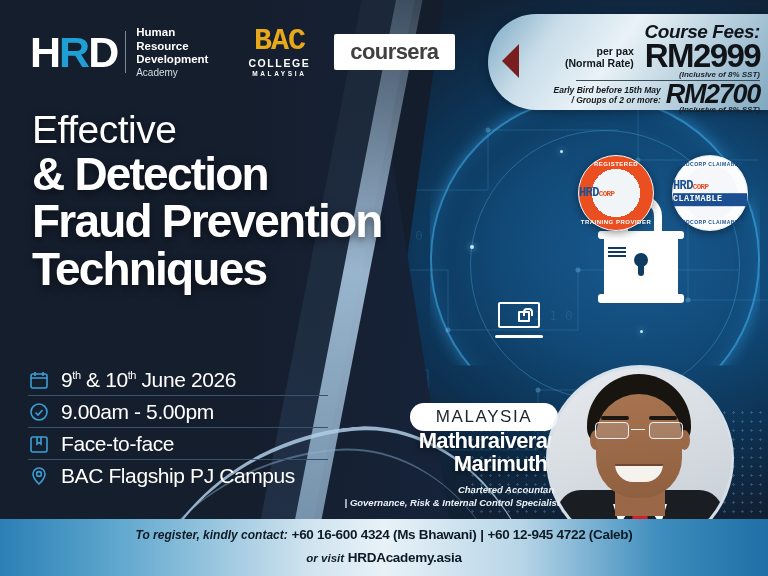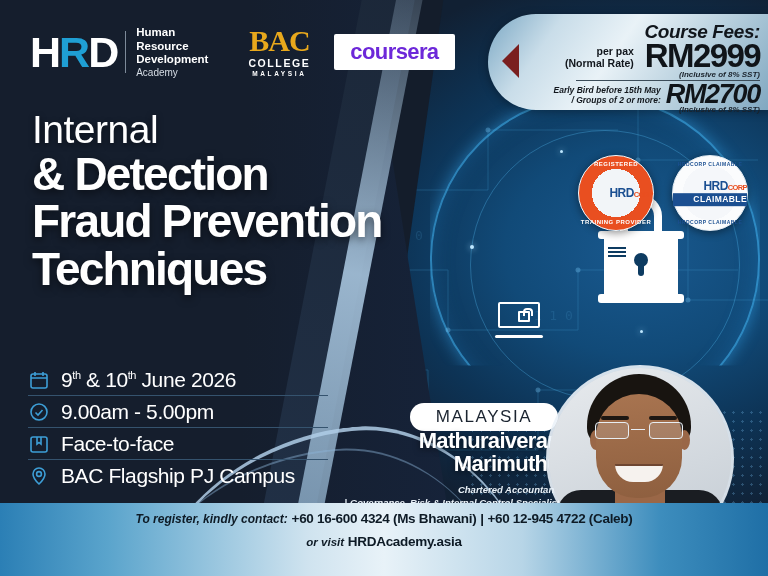--- a/index.html
+++ b/index.html
@@ -85,28 +85,28 @@
   }
   .hrd-mark .c-w { color:#ffffff; }
   .hrd-mark .c-b { color:#1f9fd4; }
   .hrd-div { width:1px; height:42px; background:#7d8a99; margin:0 10px 0 8px; }
   .hrd-words { color:#fff; font-size:11.5px; font-weight:bold; line-height:1.18; }
   .hrd-words .acad { font-weight:normal; font-size:10px; color:#d6dde5; }
 
   .bac { margin-left:40px; text-align:center; }
   .bac-mark {
     font-size:30px; font-weight:bold; color:#e8a81c; letter-spacing:-1px;
-    line-height:.95; font-family:Liberation Serif, serif;
+    line-height:.95; font-family:Liberation Mono, monospace;
   }
   .bac-college { color:#fff; font-size:10.5px; font-weight:bold; letter-spacing:1.6px; margin-top:2px; }
   .bac-my { color:#fff; font-size:6.5px; font-weight:bold; letter-spacing:2.6px; margin-top:1px; }
 
   .coursera {
     margin-left:24px; background:#fff; padding:7px 16px; border-radius:2px;
-    color:#6d28d9; font-size:22px; font-weight:bold; letter-spacing:-.6px; line-height:1;
+    color:#404040; font-size:22px; font-weight:bold; letter-spacing:-.6px; line-height:1;
   }
 
   
   .fees {
     position:absolute; right:-2px; top:14px; width:282px; height:96px;
     background:linear-gradient(125deg,#7ba8c4 0%,#c9dde9 22%,#e9f2f7 44%,#b8d0de 70%,#7fa7c0 100%);
     border-radius:48px 0 0 48px;
     box-shadow:0 2px 10px rgba(0,0,0,.35);
   }
   .fees-inner { position:absolute; inset:0; padding:6px 10px 6px 44px; }
@@ -148,21 +148,21 @@
     border:1.5px solid #f7f9fb;
   }
   .badge-clm {
     left:672px; top:155px; width:76px; height:76px;
     background:radial-gradient(circle at 50% 50%, #f5f7fa 0 52%, #fbfcfd 52% 100%);
     box-shadow:0 2px 8px rgba(0,0,0,.45);
     border:1.5px solid #e6ecf2;
   }
   .badge-core {
     position:absolute; left:50%; top:50%; transform:translate(-50%,-50%);
-    text-align:right; width:100%;
+    text-align:left; width:100%;font-family:Liberation Mono, monospace;
   }
   .badge-hrd { font-size:12px; font-weight:bold; color:#1b4f91; letter-spacing:-.6px; line-height:1; }
   .badge-hrd .sm { font-size:7.5px; color:#e94f20; }
   .badge-sub {
     font-size:8.5px; font-weight:bold; color:#fff; background:#1b4f91;
     letter-spacing:.4px; line-height:1.25; margin-top:1px; padding:1px 0;
   }
   .badge-ring-txt {
     position:absolute; inset:0; font-size:6px; font-weight:bold; color:#fff;
     letter-spacing:.5px;
@@ -276,21 +276,21 @@
     position:absolute; left:52px; bottom:-6px; width:34px; height:56px;
     background:#1a1d22; clip-path:polygon(100% 0,100% 62%,40% 100%,0 100%);
   }
   .p-lapelR {
     position:absolute; right:52px; bottom:-6px; width:34px; height:56px;
     background:#1a1d22; clip-path:polygon(0 0,0 62%,60% 100%,100% 100%);
   }
 
   
   .footer {
-    position:absolute; left:0; bottom:0; width:768px; height:73px;
+    position:absolute; left:0; bottom:0; width:768px; height:57px;
     background:linear-gradient(90deg,#2b7fb5 0%,#5aa4cc 14%,#cfe3ef 40%,#e8f2f8 50%,#b7d5e7 68%,#3d8dbd 86%,#1f6fa6 100%);
     text-decoration:underline;
   }
   .foot1 {
     position:absolute; left:0; right:0; top:9px; text-align:center;
     font-size:13.5px; color:#0e1b26; line-height:1.1;
   }
   .foot1 .it { font-style:italic; font-weight:bold; font-size:12px; }
   .foot1 .bd { font-weight:bold; letter-spacing:-.3px; }
   .foot2 {
@@ -404,21 +404,21 @@
           <div>Early Bird before 15th May</div>
           <div>/ Groups of 2 or more:</div>
         </div>
         <div class="fees-amt2">RM2700</div>
       </div>
       <div class="fees-sst">(Inclusive of 8% SST)</div>
     </div>
   </div>
 
   <div class="headline">
-    <div class="h-eff">Internal</div>
+    <div class="h-eff">Effective</div>
     <div class="h-main">&amp; Detection</div>
     <div class="h-main">Fraud Prevention</div>
     <div class="h-main">Techniques</div>
   </div>
 
   <div class="badge badge-reg">
     <div class="badge-ring-txt">
       <div class="ring-top">REGISTERED</div>
       <div class="ring-bot">TRAINING PROVIDER</div>
     </div>

